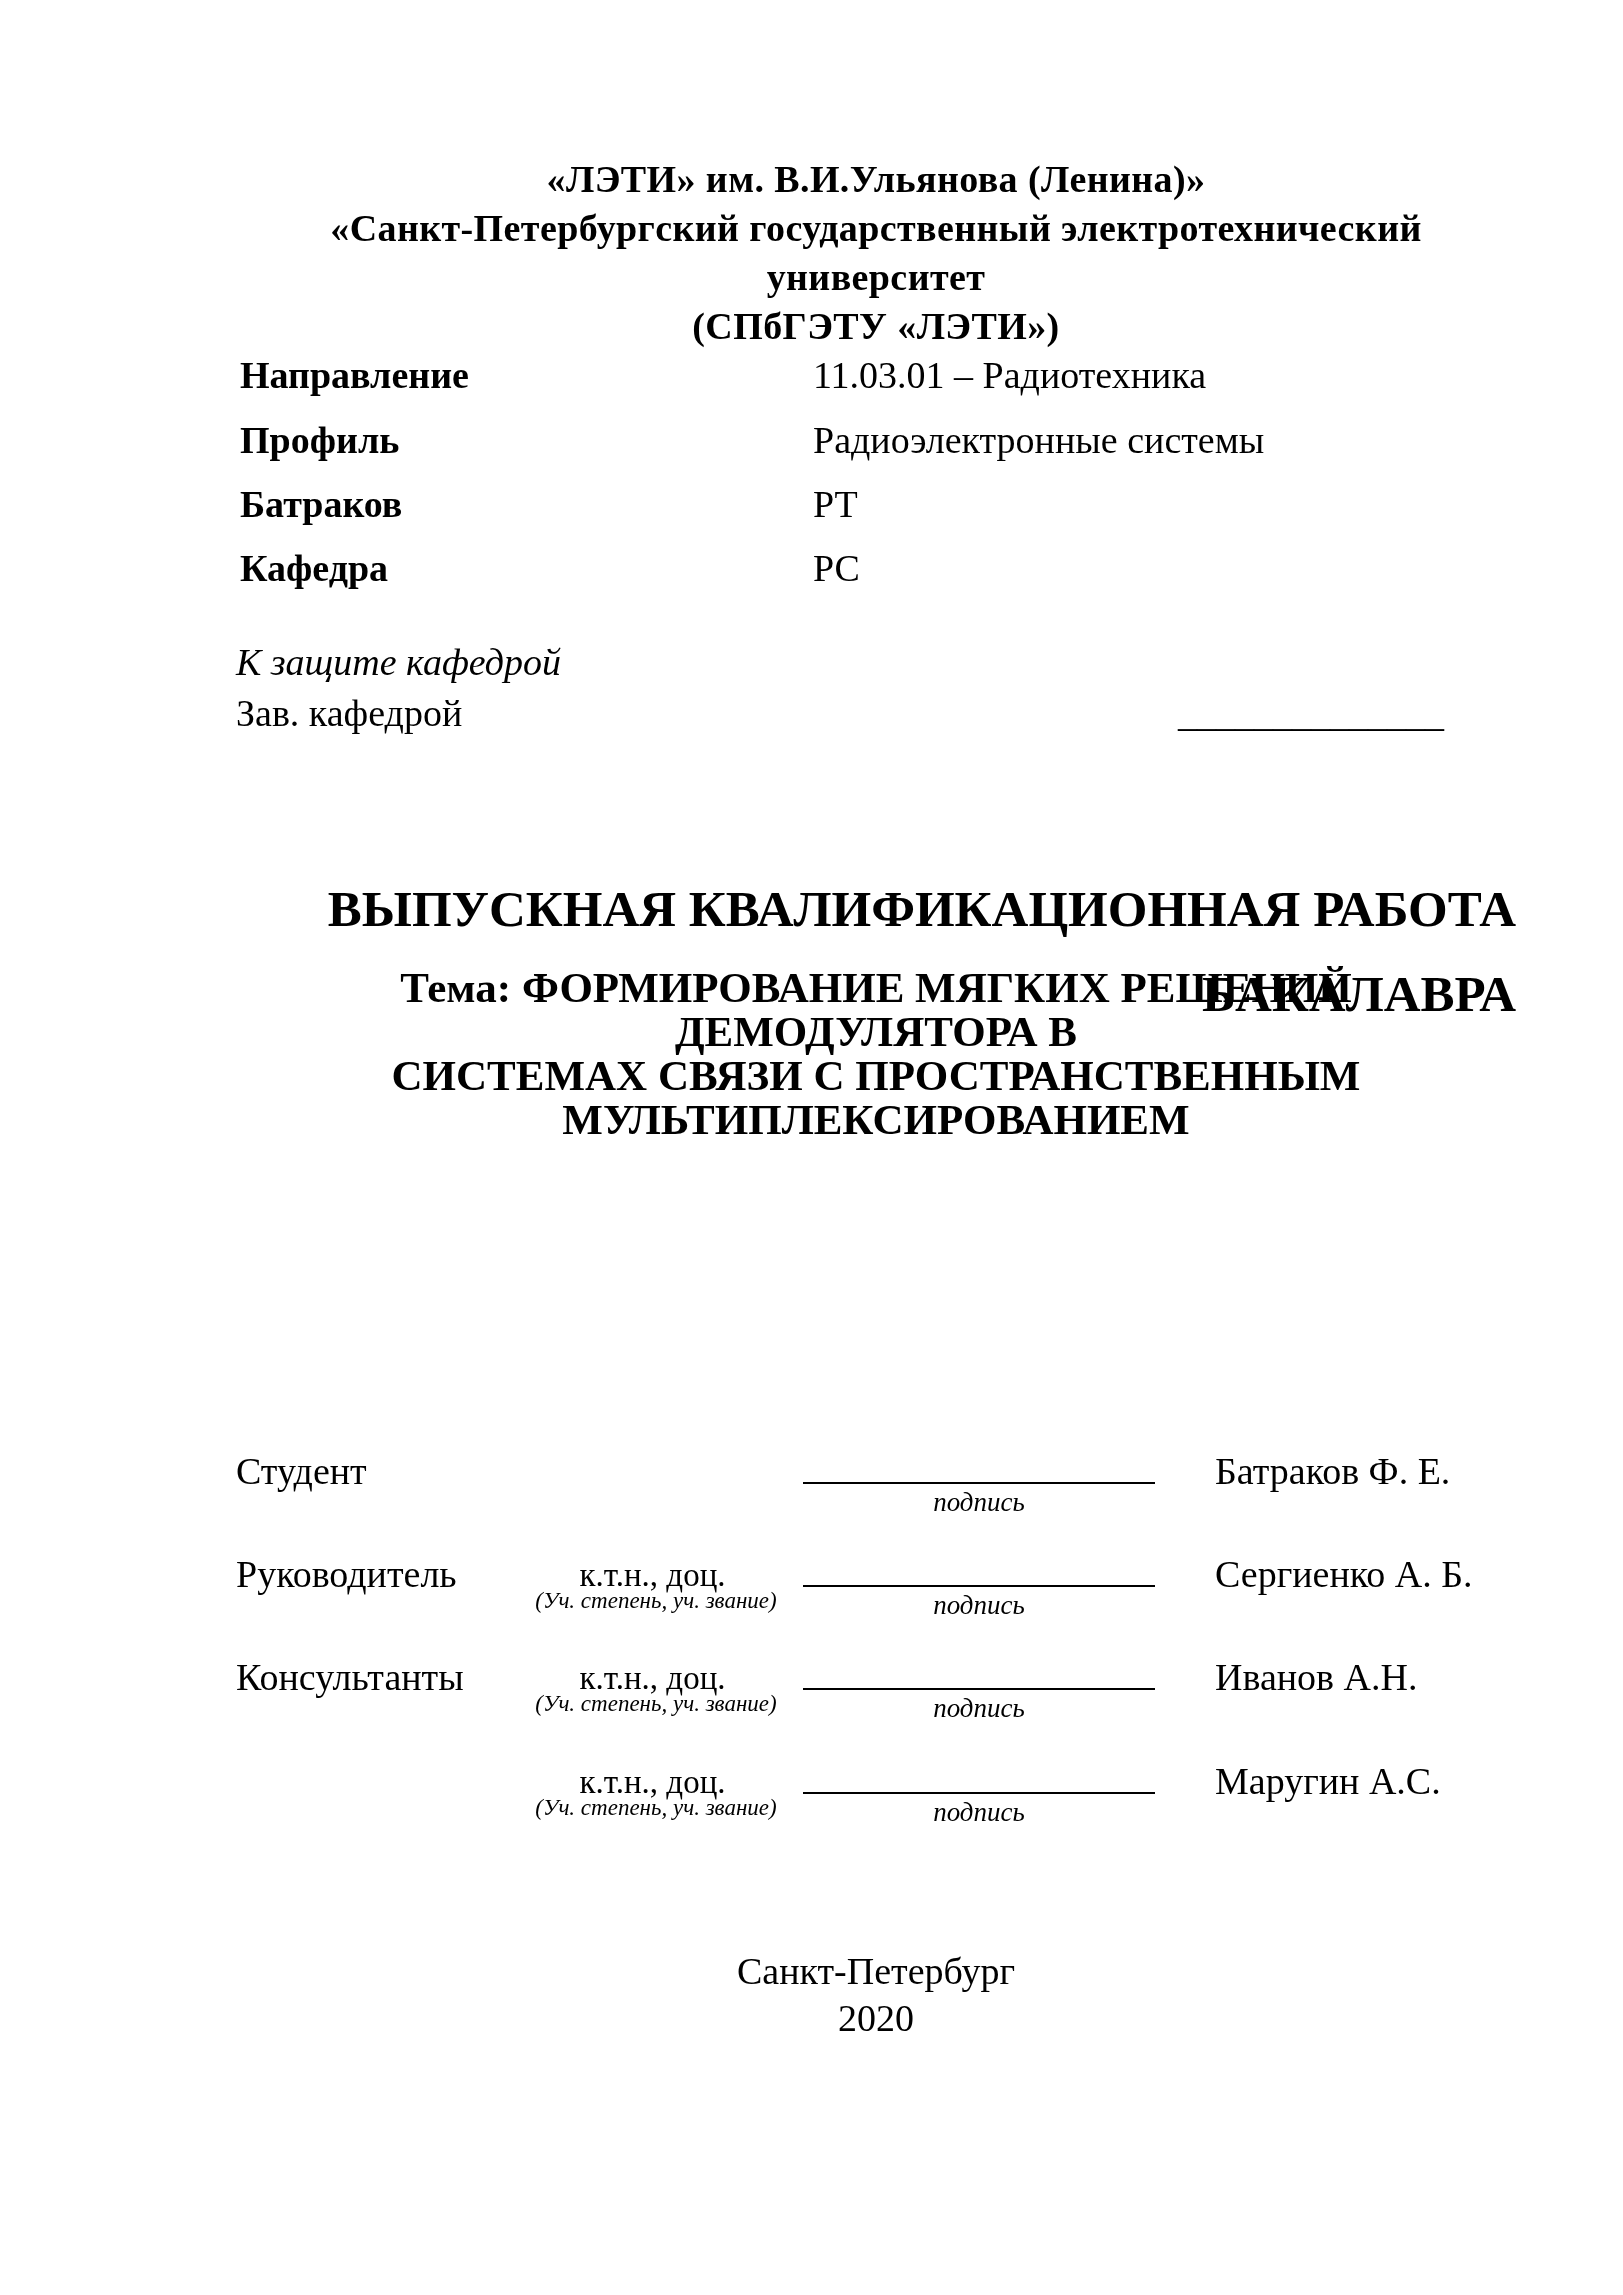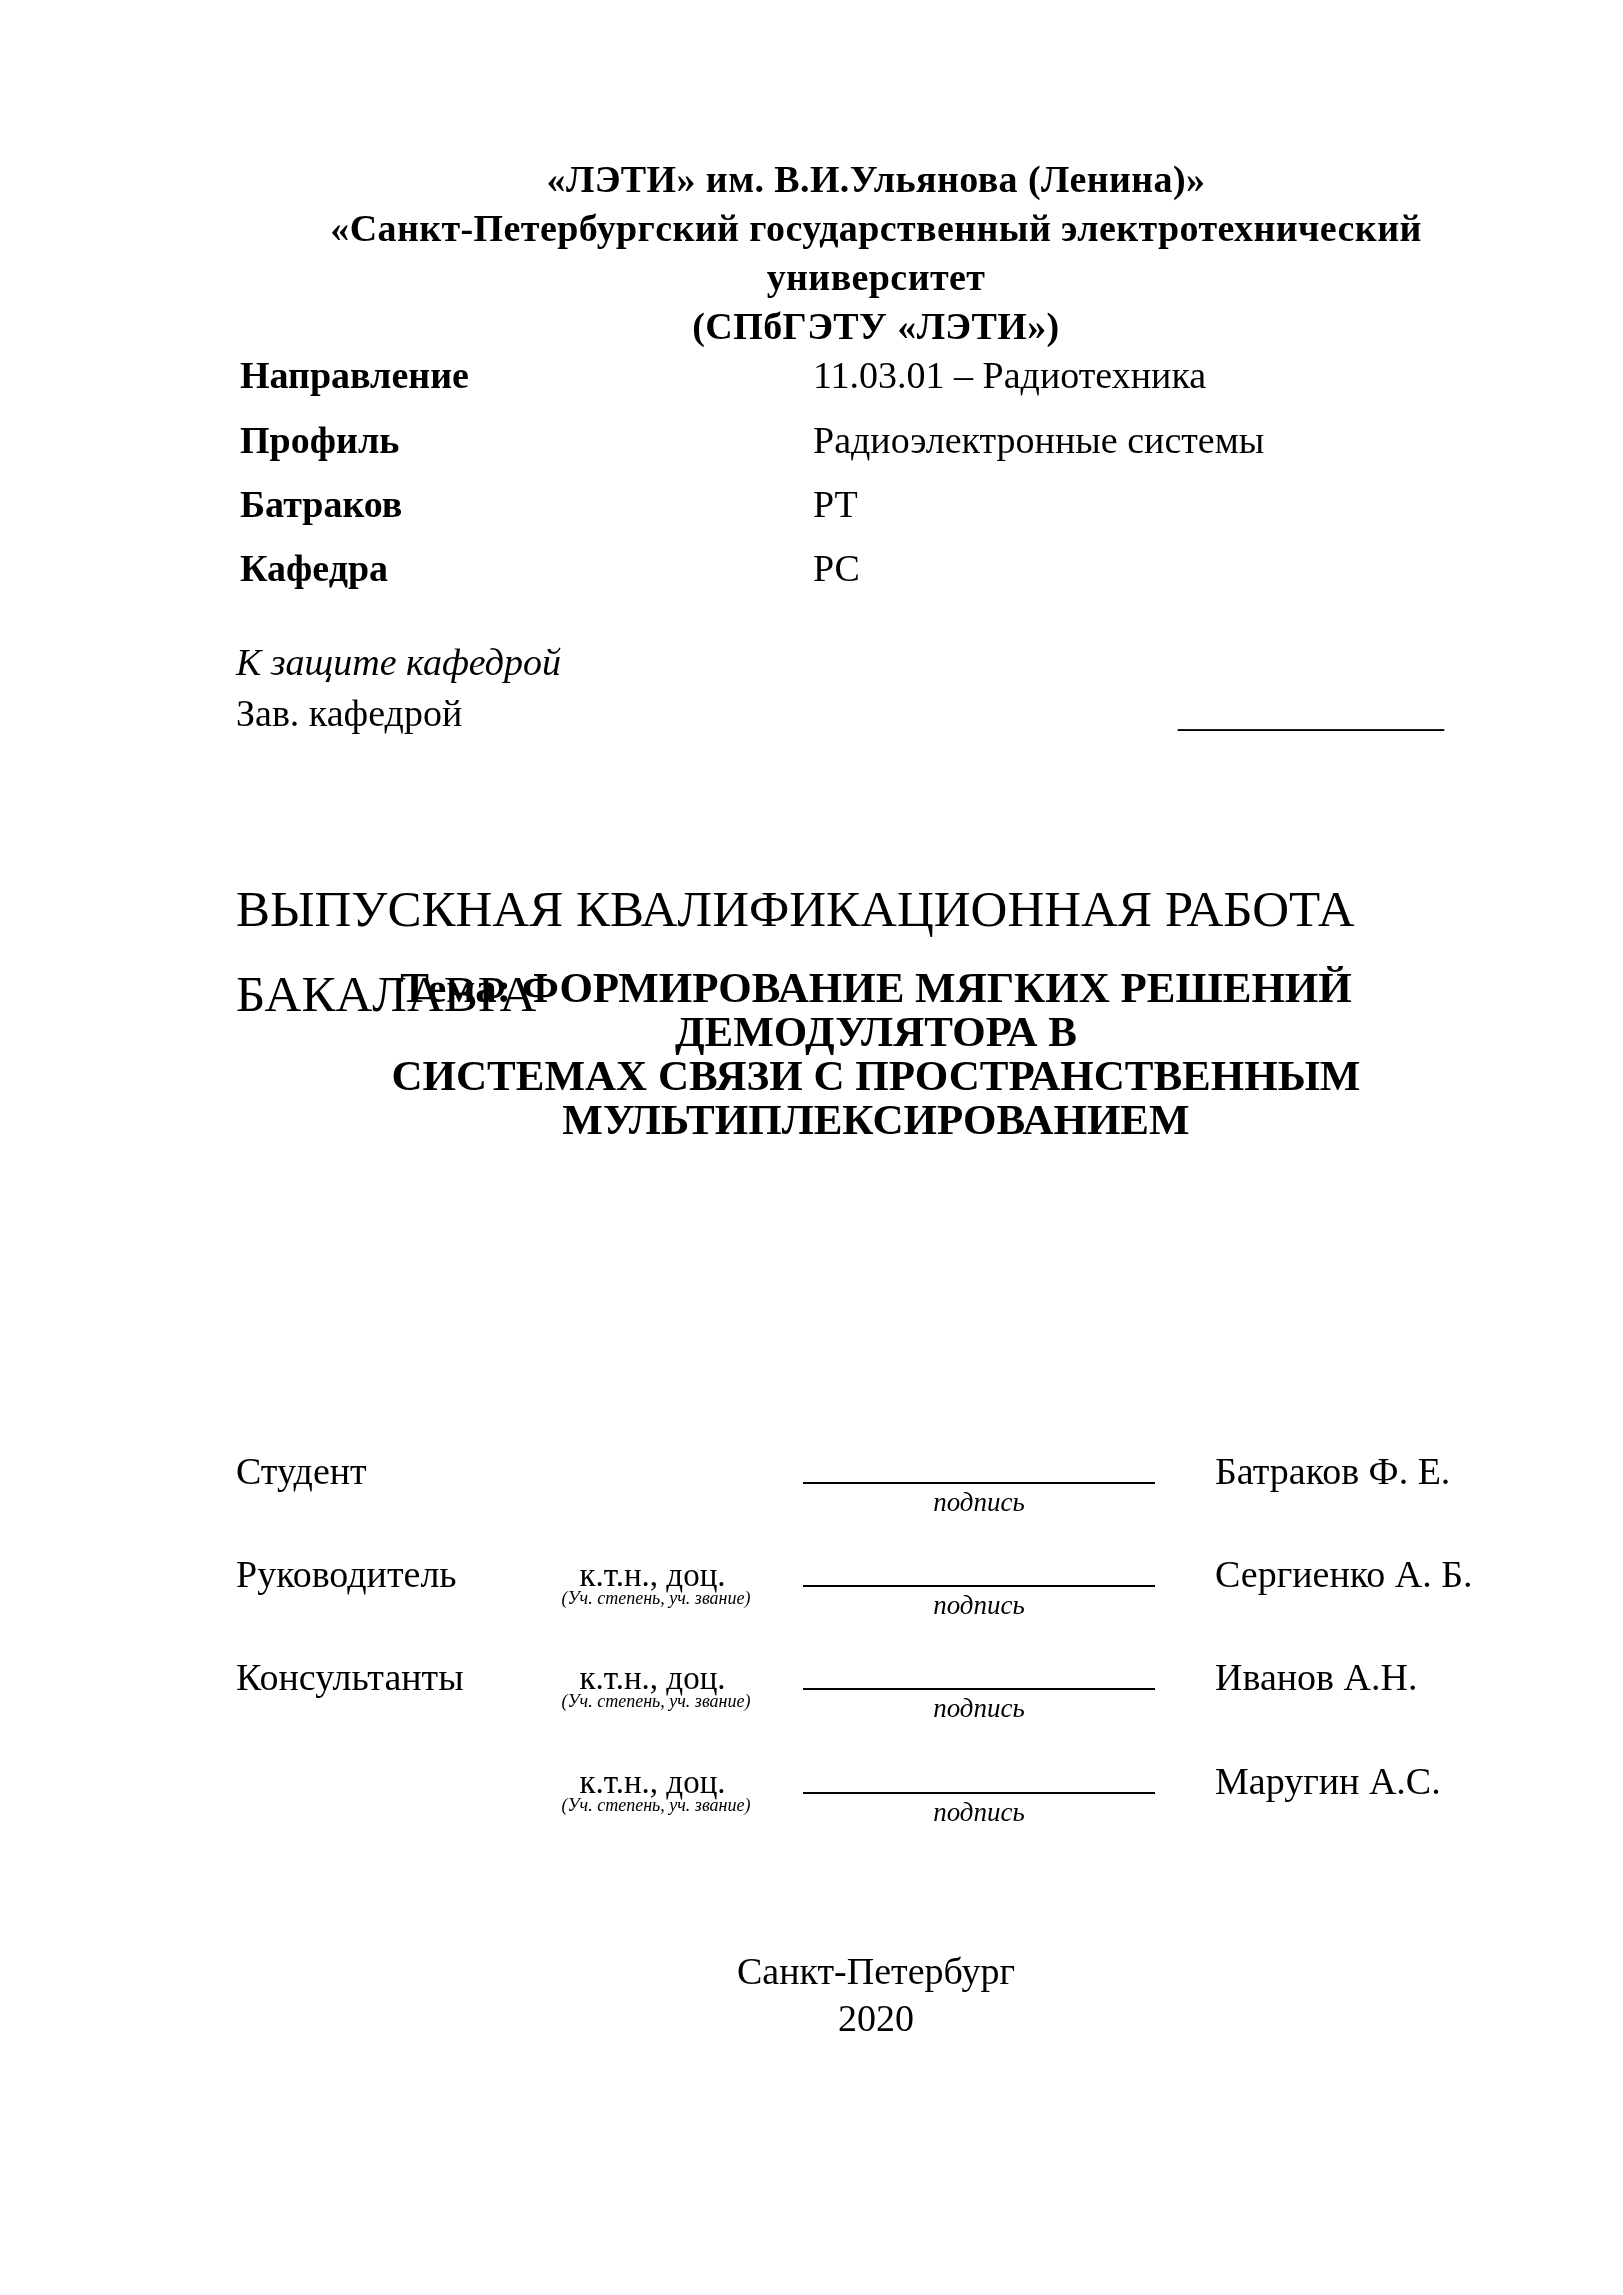--- a/index.html
+++ b/index.html
@@ -28,35 +28,35 @@
 
   
   .permit-line { left: 236px; top: 640px; font-size: 38px; font-style: italic; }
   .head-row { left: 236px; top: 691px; width: 1280px; height: 49px; font-size: 38px; }
   .head-label { position: absolute; left: 0; top: 0; }
   .sign-blank { position: absolute; left: 942px; top: 0; letter-spacing: 0; }
 
   
   .work-title {
     left: 236px; top: 867px; width: 1280px;
-    font-size: 51px; font-weight: normal; line-height: 85px;
-    text-align: left;
+    font-size: 51px; font-weight: bold; line-height: 85px;
+    text-align: right;
   }
   .topic-block {
     left: 236px; top: 966px; width: 1280px;
     font-size: 43px; font-weight: bold; line-height: 44px;
     text-align: center;
   }
 
   
   .sig-row { left: 236px; width: 1280px; height: 104px; }
   .sig-role { position: absolute; left: 0; top: 0; font-size: 38px; }
   .sig-qual { position: absolute; left: 283px; width: 267px; top: 4.7px; font-size: 33px; text-align: center; }
   .sig-line { position: absolute; left: 567px; width: 352px; top: 33px; height: 0; border-bottom: 2.4px solid #000; }
-  .sig-qual-caption { position: absolute; left: 263px; width: 314px; top: 36px; font-size: 18px; font-style: italic; text-align: center; }
+  .sig-qual-caption { position: absolute; left: 263px; width: 314px; top: 36px; font-size: 23px; font-style: italic; text-align: center; }
   .sig-caption { position: absolute; left: 567px; width: 352px; top: 38px; font-size: 27px; font-style: italic; text-align: center; }
   .sig-name { position: absolute; left: 966px; top: 0; font-size: 38px; margin-left: 13px; }
 
   
   .footer-city { left: 236px; top: 1949px; width: 1280px; font-size: 38px; text-align: center; }
   .footer-year { left: 236px; top: 1996px; width: 1280px; font-size: 38px; text-align: center; }
 </style>
 </head>
 <body>
 

